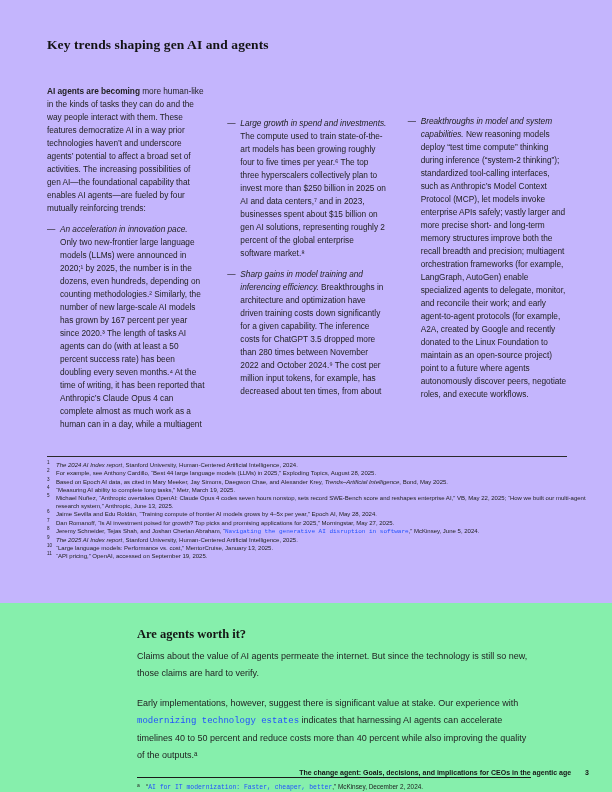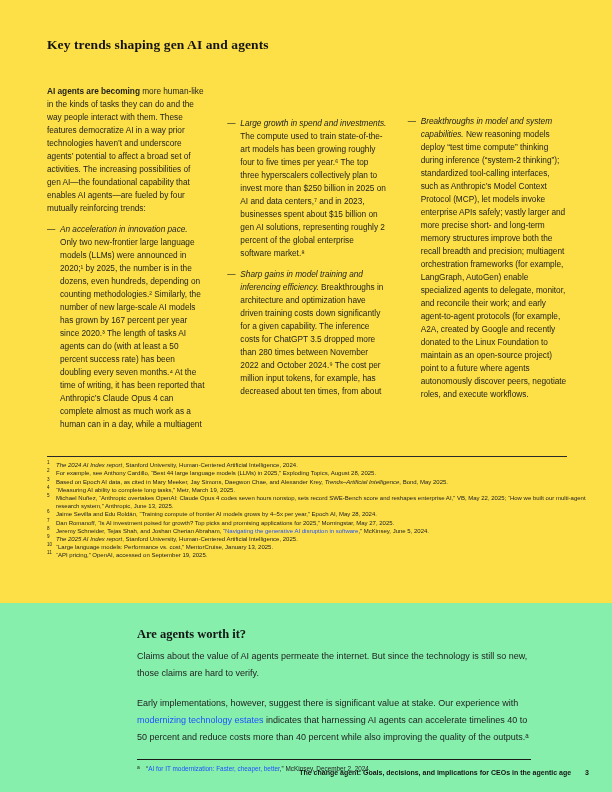--- a/index.html
+++ b/index.html
@@ -1,40 +1,40 @@
 <!DOCTYPE html>
 <html><head>
 <meta charset="utf-8">
 <style>
   html,body{margin:0;padding:0;}
   body{width:612px;height:792px;background:#ffffff;}
   .page{position:relative;width:612px;height:792px;overflow:hidden;
         font-family:"Liberation Sans","DejaVu Sans",sans-serif;color:#1e1e1e;}
 
   
-  .main{position:absolute;top:0;left:0;width:612px;height:603px;background:#fde047;
+  .main{position:absolute;top:0;left:0;width:612px;height:603px;background:#c4b5fd;
         box-sizing:border-box;padding:37px 45px 0 47px;}
   .article-title{font-family:"Liberation Serif","DejaVu Serif",serif;font-weight:700;
         font-size:13.5px;line-height:1.2;margin:0 0 17px 0;color:#141414;letter-spacing:.1px;}
   .cols{display:flex;gap:21px;height:383px;overflow:hidden;align-items:center;}
   .col{flex:1;font-size:8.3px;line-height:13px;letter-spacing:-.03px;}
   .intro{margin:0 0 8px 0;}
   .intro b{font-weight:700;}
   .trend{position:relative;padding-left:13px;margin:0 0 8px 0;}
   .trend .dash{position:absolute;left:0;top:0;}
   .trend .lead{font-style:italic;}
   .cont{padding-left:13px;margin:0 0 8px 0;}
 
   .rule{border:none;border-top:1px solid #2a2a2a;margin:3px 0 4px 0;width:520px;}
 
   .footnotes{width:540px;}
   .fn-row{position:relative;padding-left:9px;font-size:6px;line-height:8.2px;color:#222;}
   .fn-row sup{position:absolute;left:0;top:0;font-size:4.6px;line-height:1;}
   .it{font-style:italic;}
-  .link{color:#2251ff;}
+  .link{color:#2251ff;font-family:Liberation Mono, monospace;}
 
   
   .sidebar{position:absolute;top:603px;left:0;width:612px;height:189px;background:#86efac;
         box-sizing:border-box;padding:24px 0 0 137px;}
   .sidebar-inner{width:394px;}
   .sidebar-title{font-family:"Liberation Serif","DejaVu Serif",serif;font-weight:700;
         font-size:12.5px;margin:0 0 6px 0;color:#141414;}
   .sidebar p{font-size:9px;line-height:17px;margin:0 0 13px 0;}
   .sidebar-rule{border:none;border-top:1.6px solid #1a1a1a;margin:1px 0 5px 0;width:394px;}
   .fn-a{position:relative;padding-left:9px;font-size:6.4px;line-height:8.5px;}

